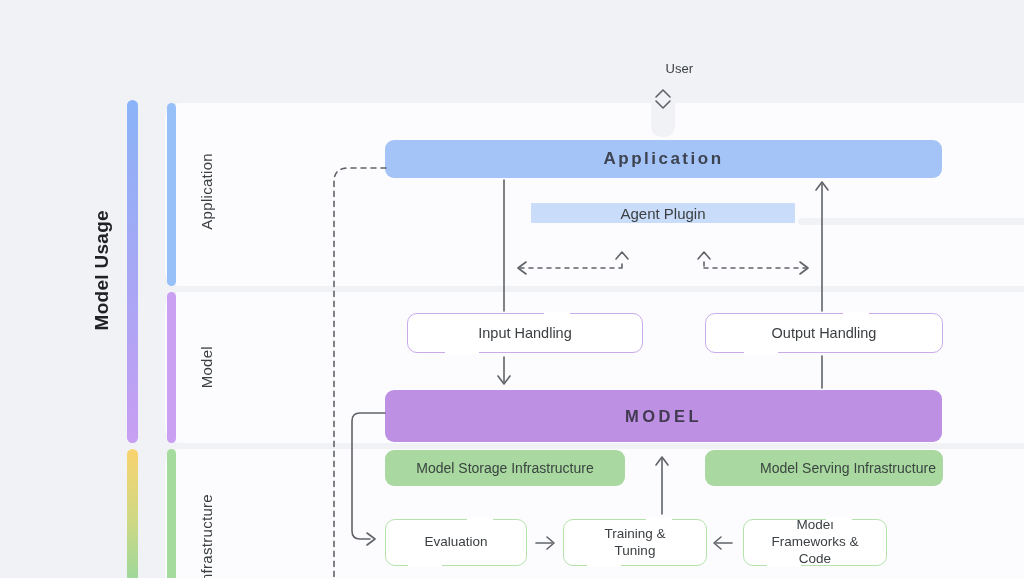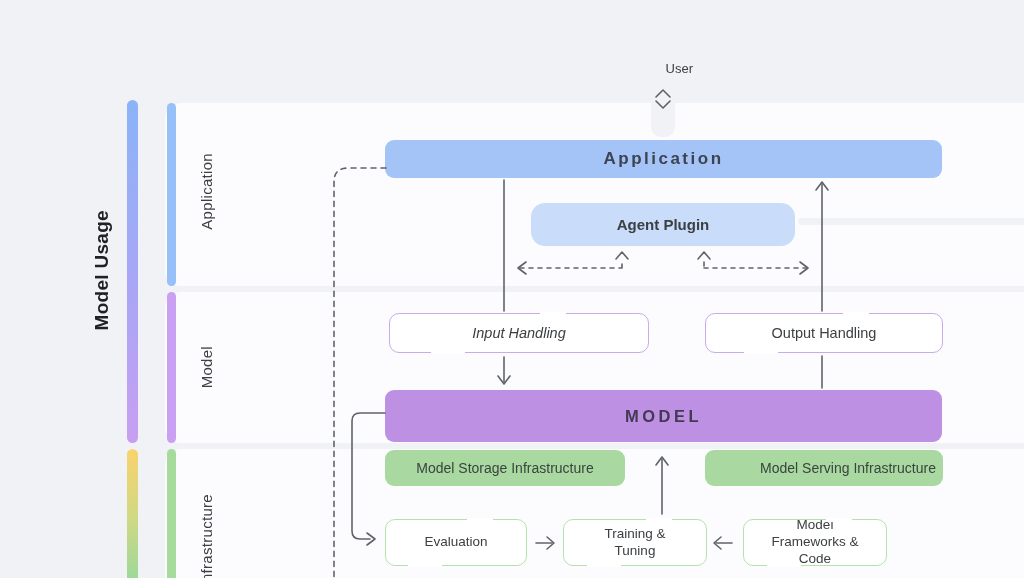--- a/index.html
+++ b/index.html
@@ -26,28 +26,28 @@
   .bar-creation{top:449px;height:129px;border-radius:6px 6px 0 0;background:linear-gradient(180deg,#f9d36e 0%,#cfd884 55%,#9ed89a 100%);}
   .secbar{position:absolute;width:9px;left:167px;border-radius:5px;}
   .secbar-app{top:103px;height:183px;background:#97c0f8;}
   .secbar-model{top:292px;height:151px;background:#c9a0f2;}
   .secbar-infra{top:449px;height:129px;border-radius:5px 5px 0 0;background:#a5dc9e;}
   
   .node{position:absolute;display:flex;align-items:center;justify-content:center;text-align:center;box-sizing:border-box;}
   .hdr{border-radius:9px;font-weight:bold;color:#3d4350;font-size:17px;letter-spacing:2.5px;}
   .app-bar{left:385px;top:140px;width:557px;height:38px;background:#a4c3f7;}
   .model-bar{left:385px;top:390px;width:557px;height:52px;background:#bd90e4;color:#413a50;font-size:16.5px;letter-spacing:3.5px;}
-  .plugin{left:531px;top:203px;width:264px;height:43px;background:#c9dcfa;border-radius:14px;font-size:15px;font-weight:bold;}
+  .plugin{left:531px;top:203px;width:264px;height:20px;background:#c9dcfa;border-radius:1px;font-size:15px;}
   .greenfill{background:#a9d9a0;border-radius:9px;font-size:14px;color:#3a4440;}
   .storage{left:385px;top:450px;width:240px;height:36px;}
   .serving{left:705px;top:450px;width:238px;height:36px;padding-left:48px;}
   .outline{background:#ffffff;border-radius:10px;font-size:14.5px;}
   .purple-o{border:1.5px solid #c9aaea;}
   .green-o{border:1.5px solid #b5e2ab;font-size:13.5px;line-height:1.25;}
-  .input{left:389px;top:313px;width:260px;height:40px;font-style:italic;}
+  .input{left:407px;top:313px;width:236px;height:40px;}
   .output{left:705px;top:313px;width:238px;height:40px;}
   .evaluation{left:385px;top:519px;width:142px;height:47px;}
   .training{left:563px;top:519px;width:144px;height:47px;}
   .frameworks{left:743px;top:519px;width:144px;height:47px;padding:0 14px;}
   
   .sketch::before{content:"";position:absolute;top:-2px;left:58%;width:26px;height:4px;background:#fff;}
   .sketch::after{content:"";position:absolute;bottom:-2px;left:16%;width:34px;height:4px;background:#fff;}
   
   .user-label{left:633px;top:61px;width:60px;text-align:right;font-size:13px;color:#3c4043;}
   

